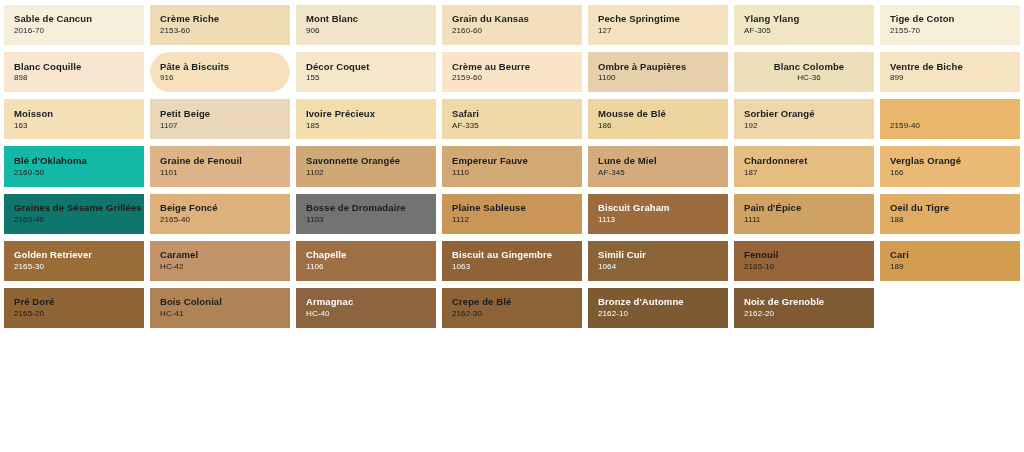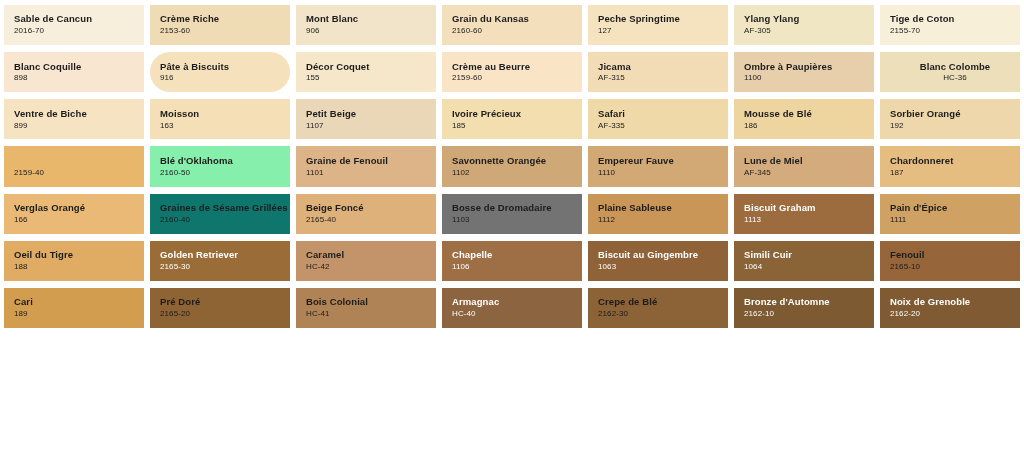--- a/index.html
+++ b/index.html
@@ -97,24 +97,20 @@
       <div class="swatch-code">916</div>
     </div>
     <div class="swatch text-dark" style="background: rgb(246, 231, 203);">
       <div class="swatch-name">Décor Coquet</div>
       <div class="swatch-code">155</div>
     </div>
     <div class="swatch text-dark" style="background: rgb(250, 228, 198);">
       <div class="swatch-name">Crème au Beurre</div>
       <div class="swatch-code">2159-60</div>
     </div>
-    <div class="swatch text-dark" style="background: rgb(242, 220, 181);">
-      <div class="swatch-name">Jicama</div>
-      <div class="swatch-code">AF-315</div>
-    </div>
     <div class="swatch text-dark" style="background: rgb(232, 207, 171);">
       <div class="swatch-name">Ombre à Paupières</div>
       <div class="swatch-code">1100</div>
     </div>
     <div class="swatch text-dark" style="background: rgb(238, 223, 187); text-align: center;">
       <div class="swatch-name">Blanc Colombe</div>
       <div class="swatch-code">HC-36</div>
     </div>
     <div class="swatch text-dark" style="background: rgb(246, 227, 194);">
       <div class="swatch-name">Ventre de Biche</div>
@@ -141,21 +137,21 @@
       <div class="swatch-code">186</div>
     </div>
     <div class="swatch text-dark" style="background: rgb(238, 215, 171);">
       <div class="swatch-name">Sorbier Orangé</div>
       <div class="swatch-code">192</div>
     </div>
     <div class="swatch text-dark" style="background: rgb(233, 183, 108); gap: 44px;">
       <div class="swatch-name">Vagues Dorées</div>
       <div class="swatch-code">2159-40</div>
     </div>
-    <div class="swatch text-dark" style="background: #86efac;">
+    <div class="swatch text-dark" style="background: #14b8a6;">
       <div class="swatch-name">Blé d'Oklahoma</div>
       <div class="swatch-code">2160-50</div>
     </div>
     <div class="swatch text-dark" style="background: rgb(220, 180, 136);">
       <div class="swatch-name">Graine de Fenouil</div>
       <div class="swatch-code">1101</div>
     </div>
     <div class="swatch text-dark" style="background: rgb(207, 168, 119);">
       <div class="swatch-name">Savonnette Orangée</div>
       <div class="swatch-code">1102</div>

